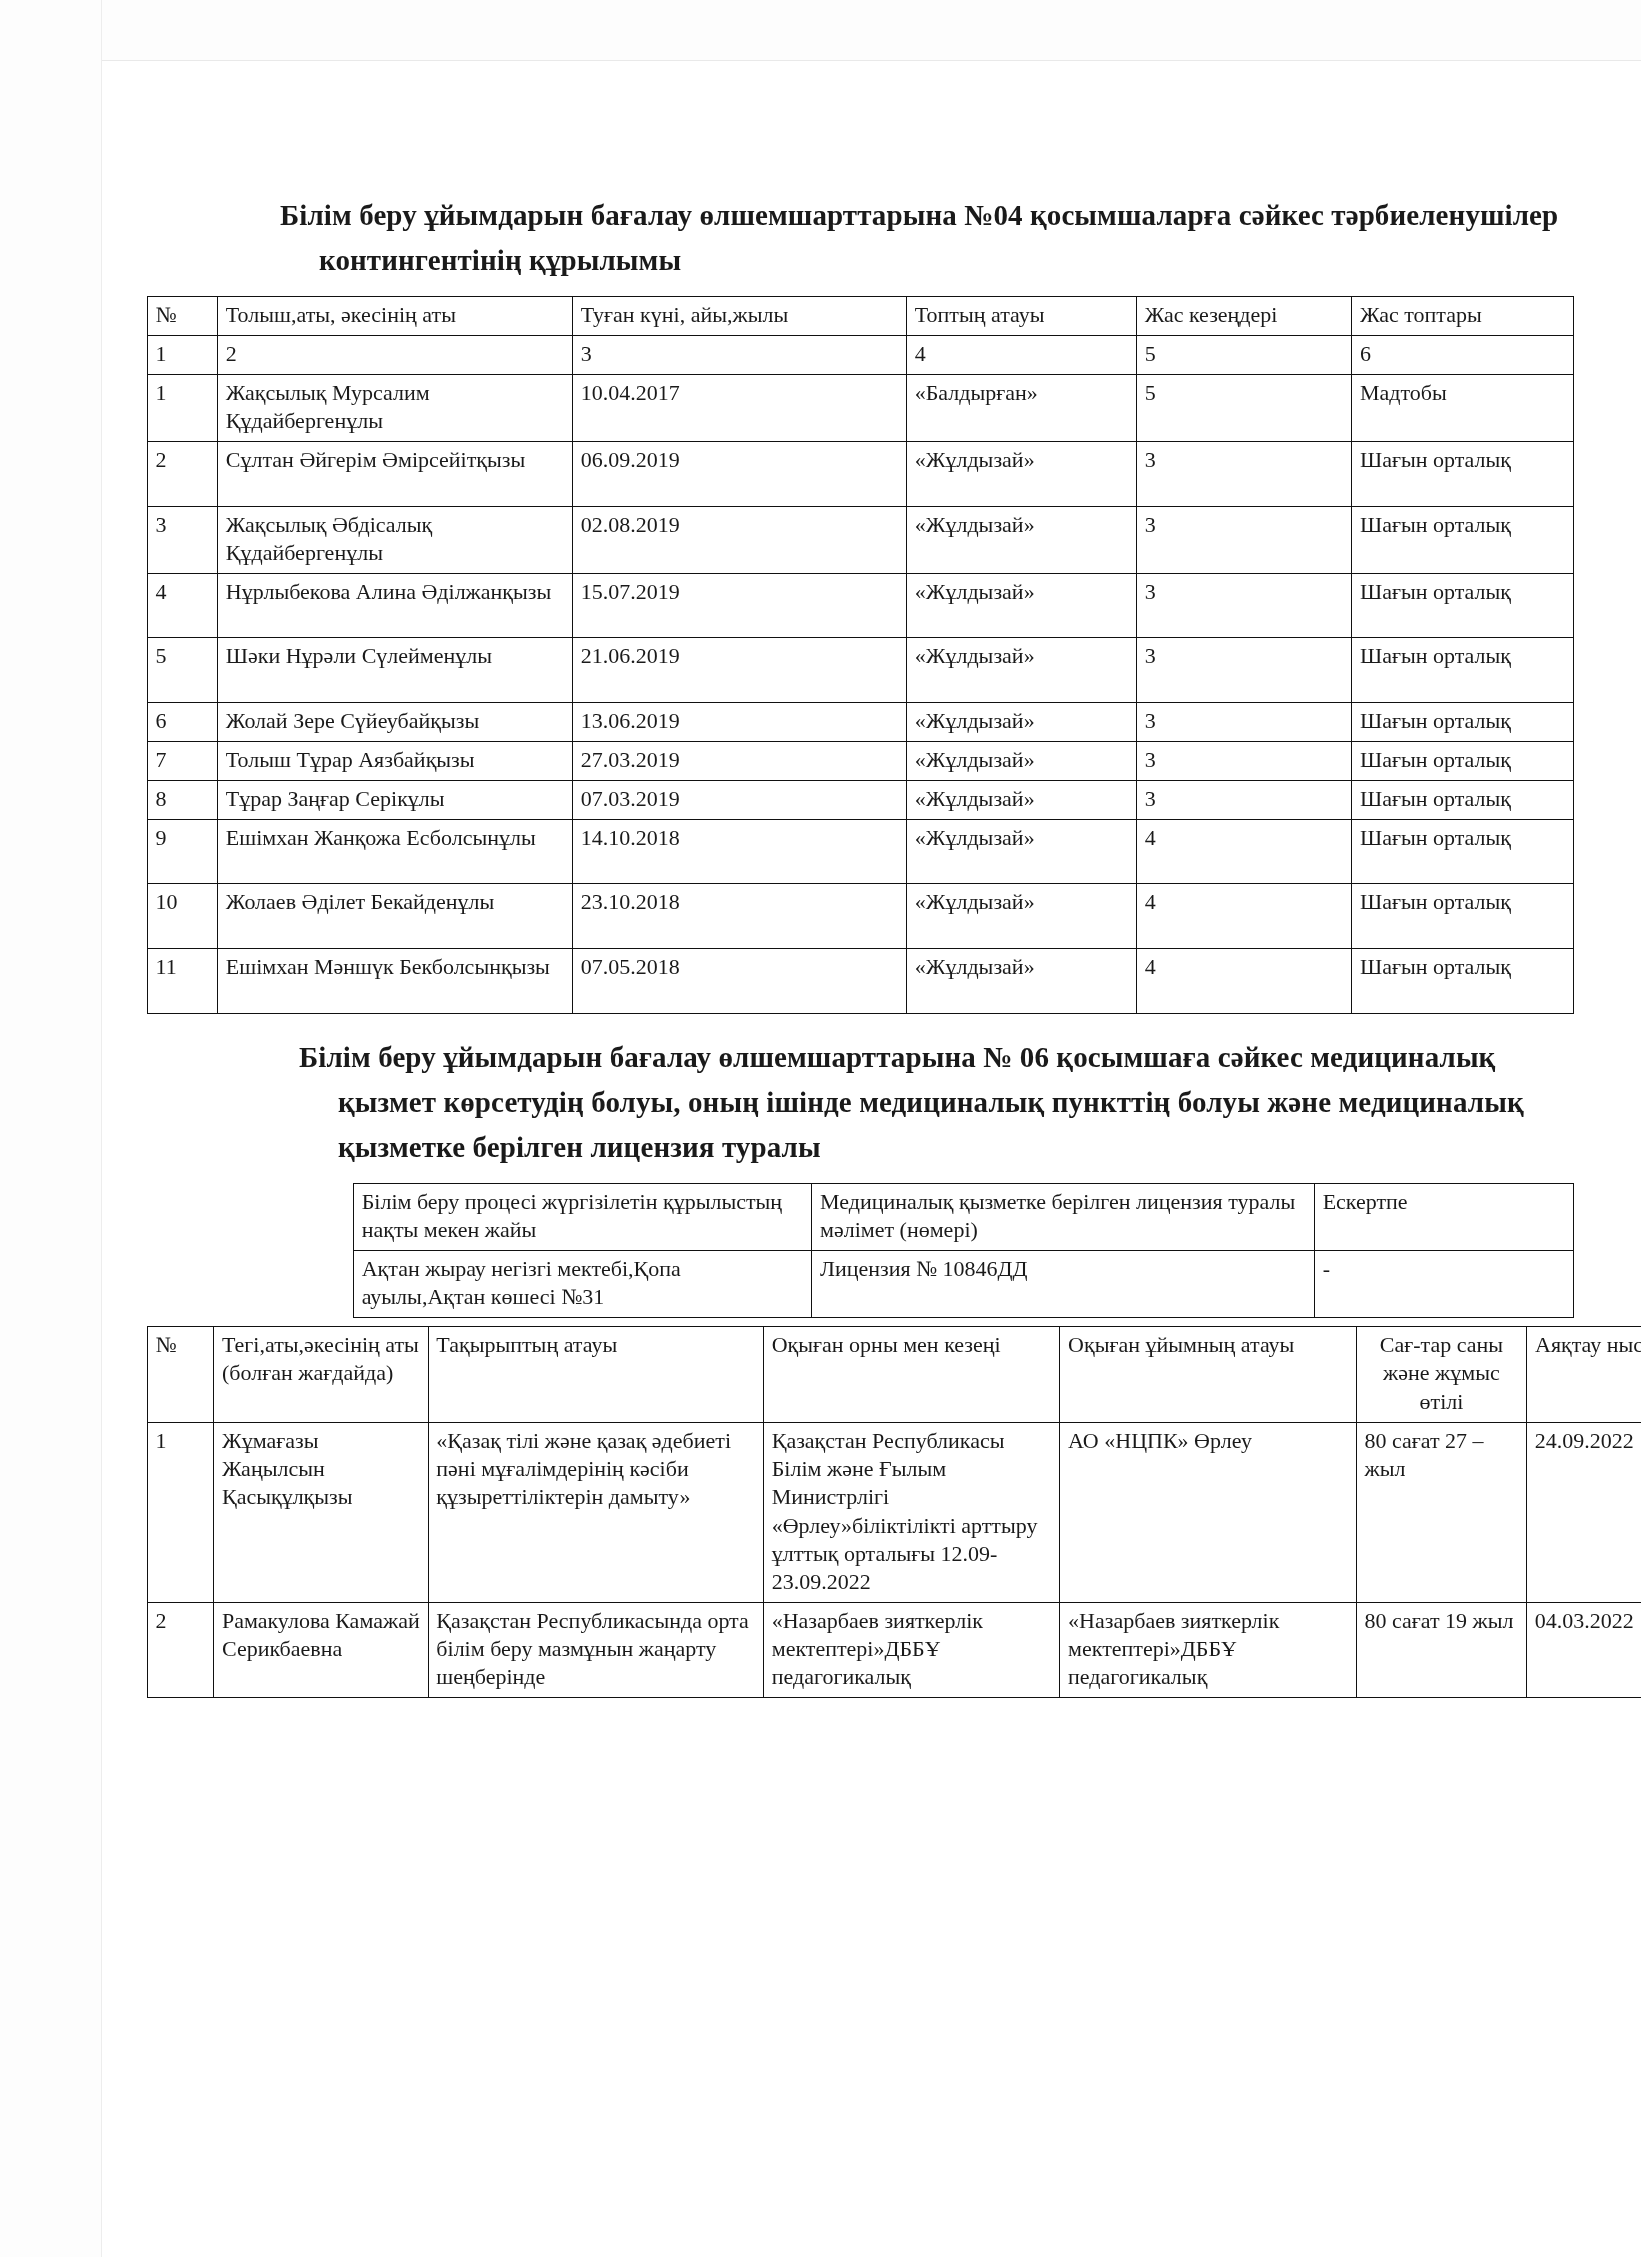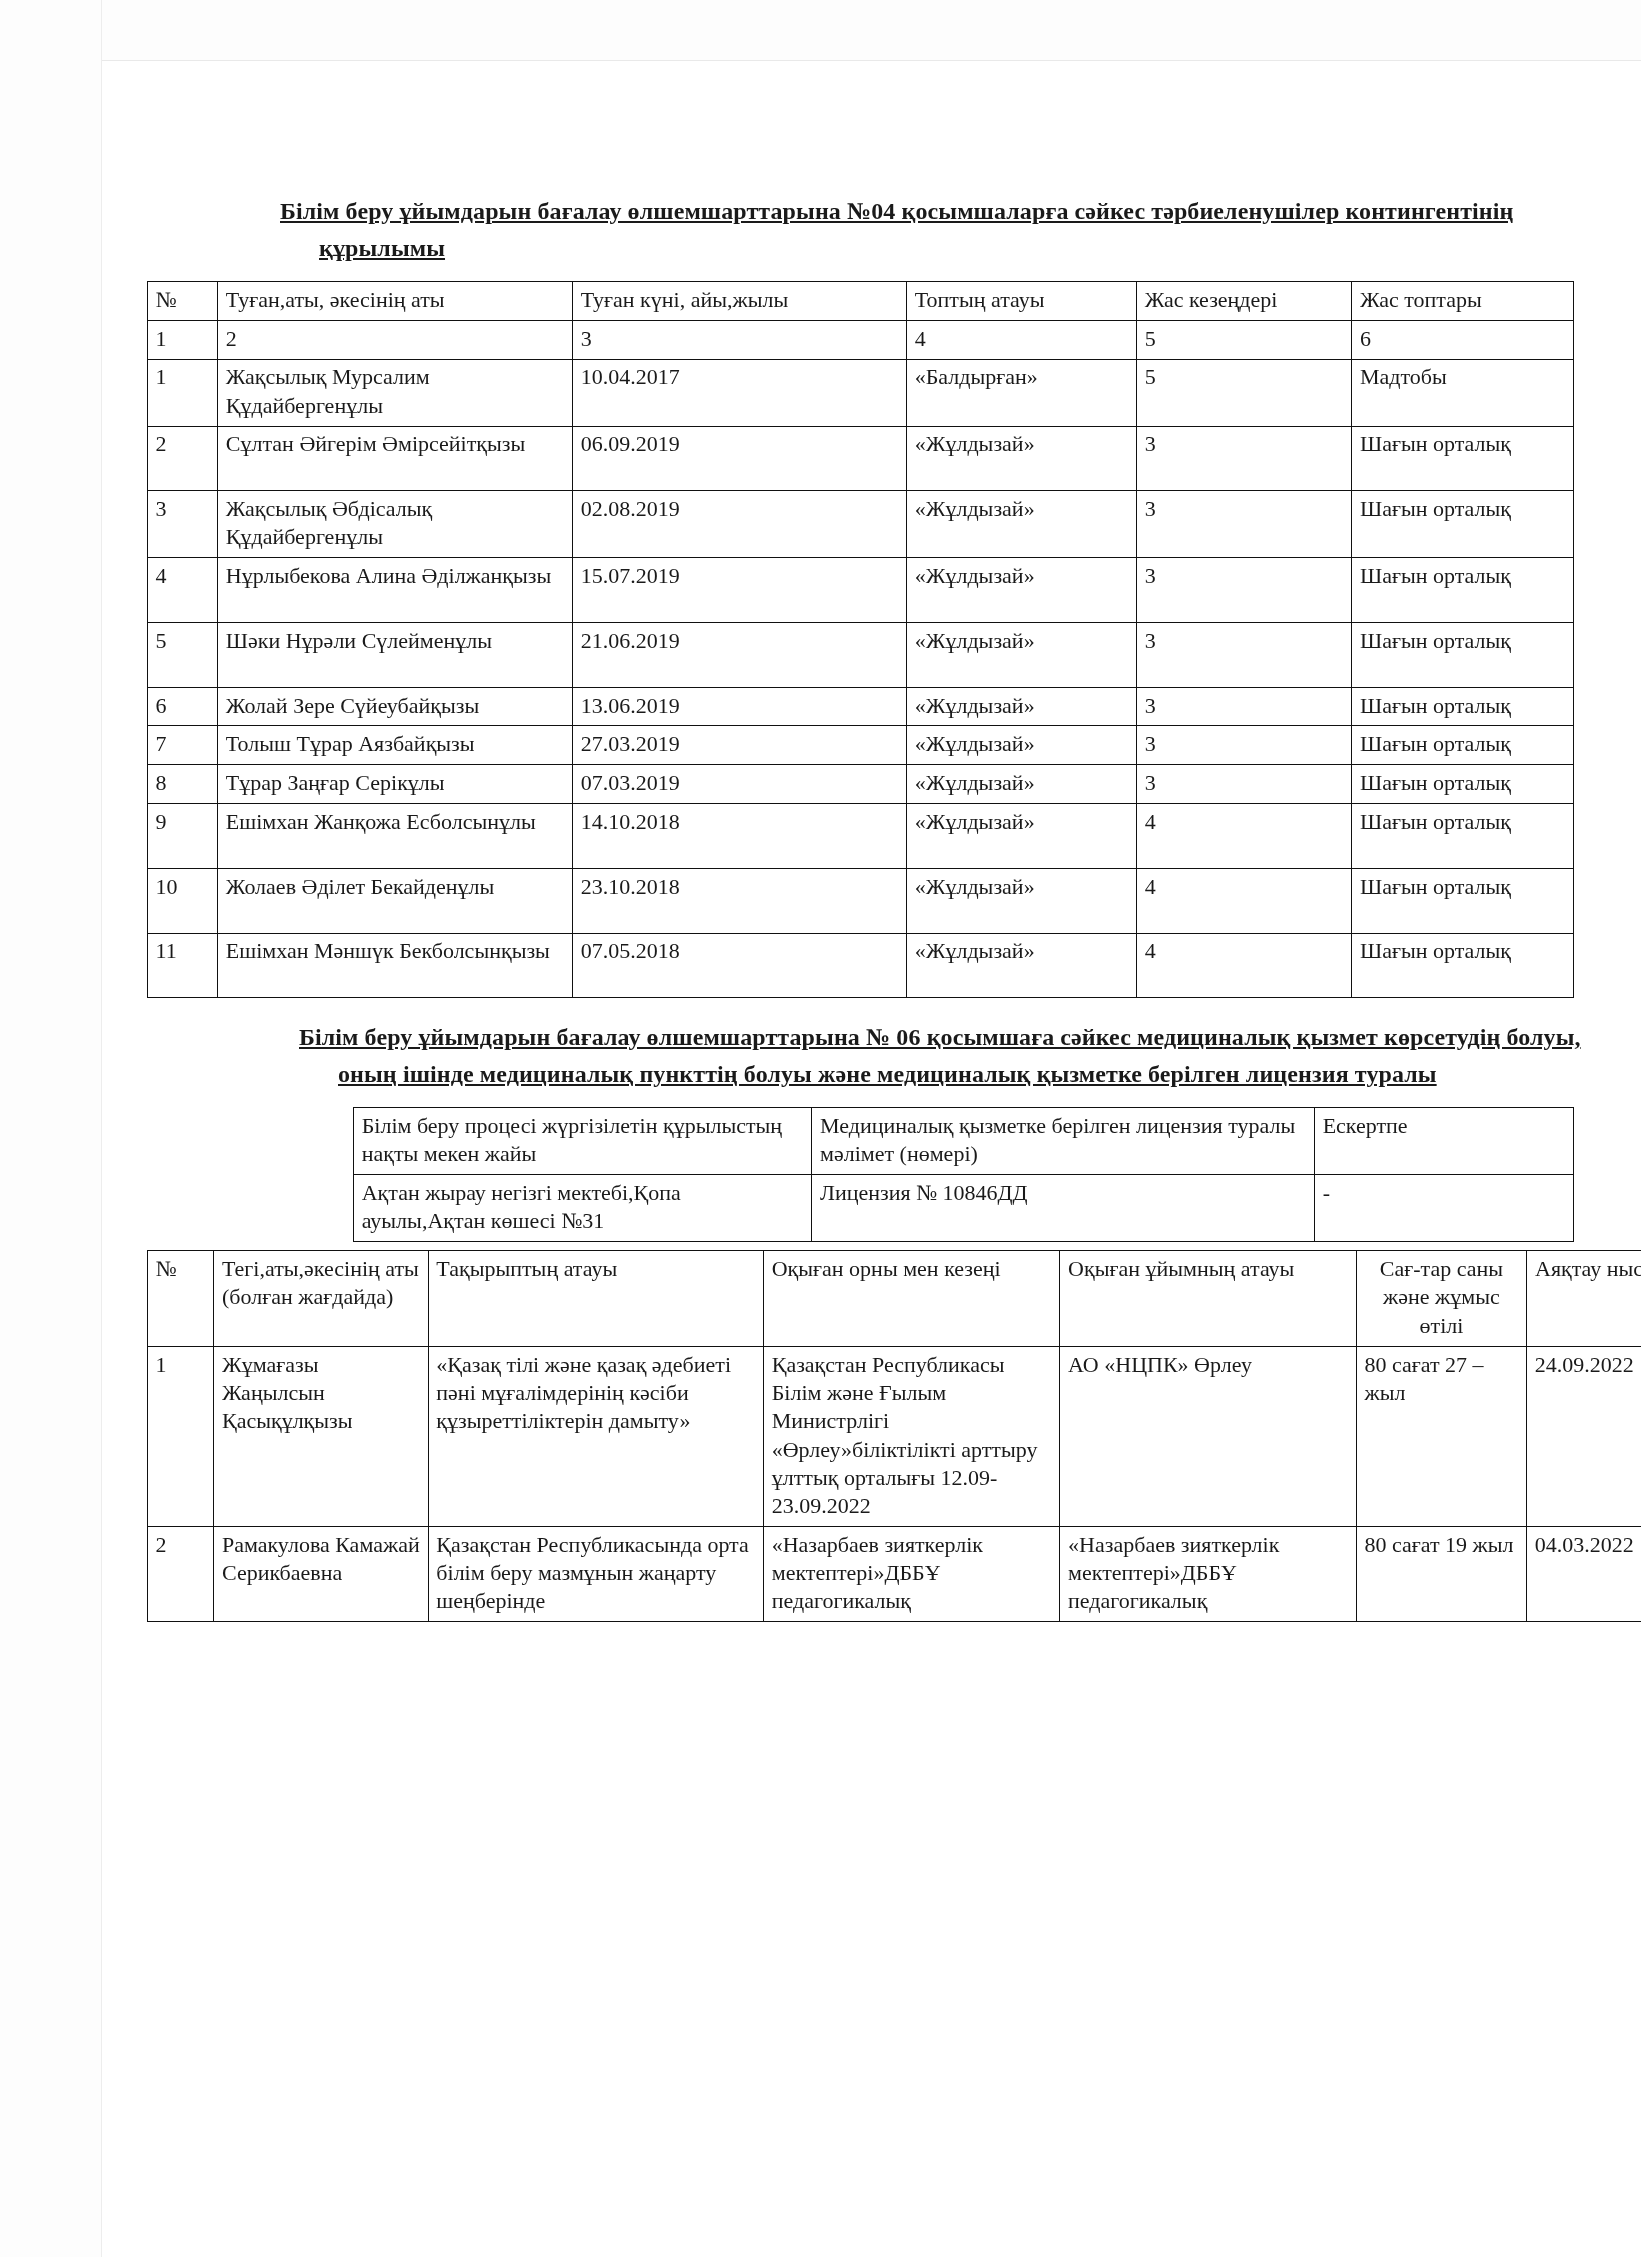--- a/index.html
+++ b/index.html
@@ -36,28 +36,27 @@
     background: #fdfdfd;
     border-right: 1px solid #ededed;
   }
   .content {
     position: absolute;
     left: 145px;
     top: 193px;
     width: 1448px;
   }
   h1.doc-head, .doc-head {
-    font-size: 24px;
+    font-size: 29px;
     font-weight: bold;
     line-height: 1.55;
     margin: 0 0 13.5px 0;
     padding-left: 174px;
     text-indent: -39px;
     letter-spacing: 0.1px;
-    text-decoration: underline;
   }
   .doc-head.h2 {
     padding-left: 193px;
     margin-top: 21px;
   }
   .doc-head.h3 {
     padding-left: 193px;
     margin-top: 21px;
   }
   table {
@@ -120,21 +119,21 @@
   <div class="scan-edge-left"></div>
 
   <div class="content">
 
     <div class="doc-head">Білім беру ұйымдарын бағалау өлшемшарттарына №04 қосымшаларға сәйкес тәрбиеленушілер контингентінің құрылымы</div>
 
     <table id="t1">
       <tbody>
         <tr>
           <td class="c0">№</td>
-          <td class="c1">Туған,аты, әкесінің аты</td>
+          <td class="c1">Толыш,аты, әкесінің аты</td>
           <td class="c2">Туған күні, айы,жылы</td>
           <td class="c3">Топтың атауы</td>
           <td class="c4">Жас кезеңдері</td>
           <td class="c5">Жас топтары</td>
         </tr>
         <tr>
           <td class="c0">1</td>
           <td class="c1">2</td>
           <td class="c2">3</td>
           <td class="c3">4</td>

